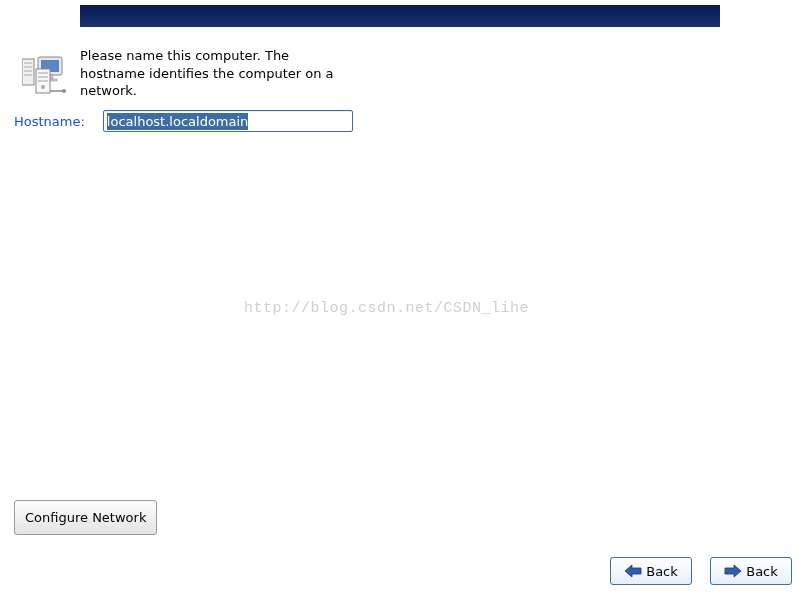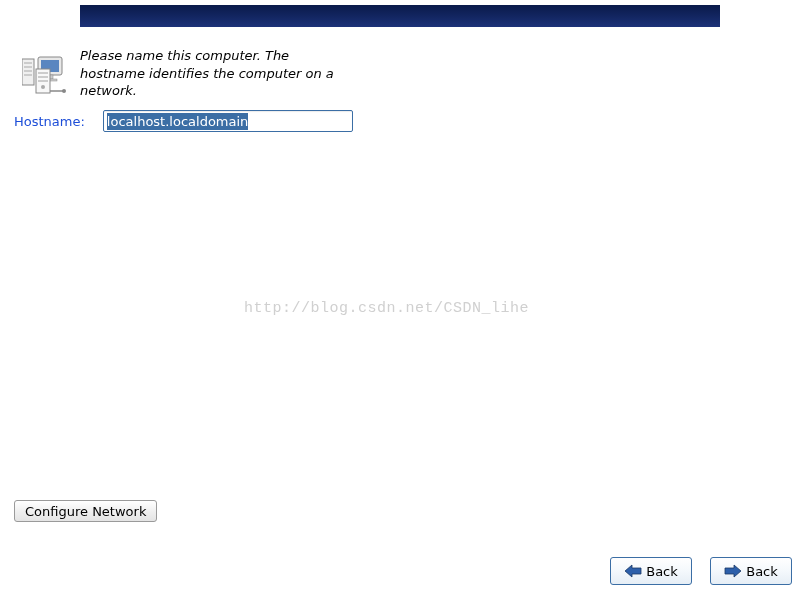--- a/index.html
+++ b/index.html
@@ -34,21 +34,20 @@
     }
     .computer-icon {
       width: 48px;
       height: 42px;
       margin-top: 8px;
     }
     .description {
       width: 260px;
       line-height: 1.35;
       color: #000;
-      font-style: italic;
     }
     .hostname-row {
       position: absolute;
       top: 110px;
       left: 14px;
       display: flex;
       align-items: center;
       gap: 6px;
     }
     .hostname-label {
@@ -77,21 +76,21 @@
       left: 244px;
       color: #d0d0d0;
       font-family: "Courier New", monospace;
       font-size: 15px;
       letter-spacing: 0.5px;
     }
     .configure-button {
       position: absolute;
       top: 500px;
       left: 14px;
-      height: 22px;
+      height: 35px;
       padding: 0 10px;
       border: 1px solid #9a9a9a;
       border-radius: 3px;
       background: linear-gradient(to bottom, #ffffff 0%, #f0f0f0 50%, #e4e4e4 100%);
       font-family: inherit;
       font-size: 13px;
       color: #000;
       cursor: pointer;
     }
     .nav-buttons {

